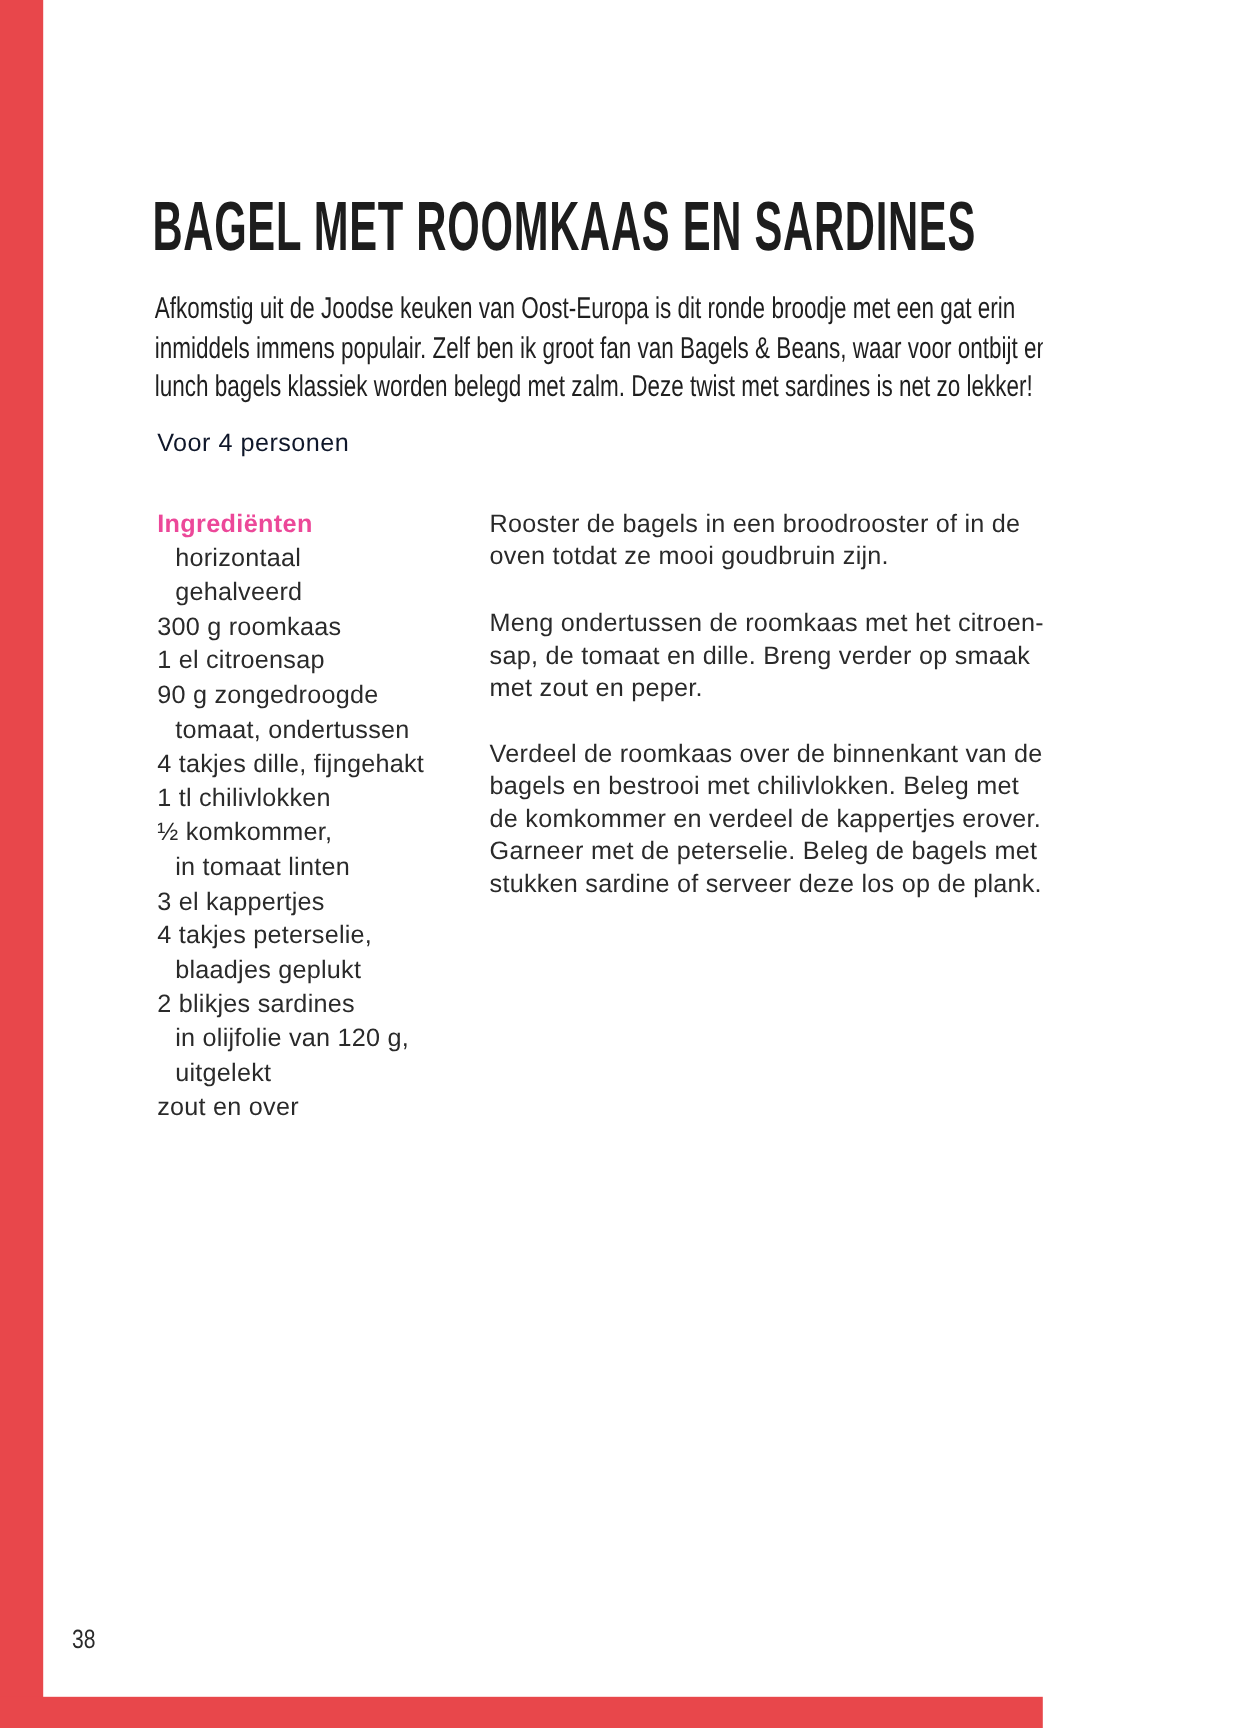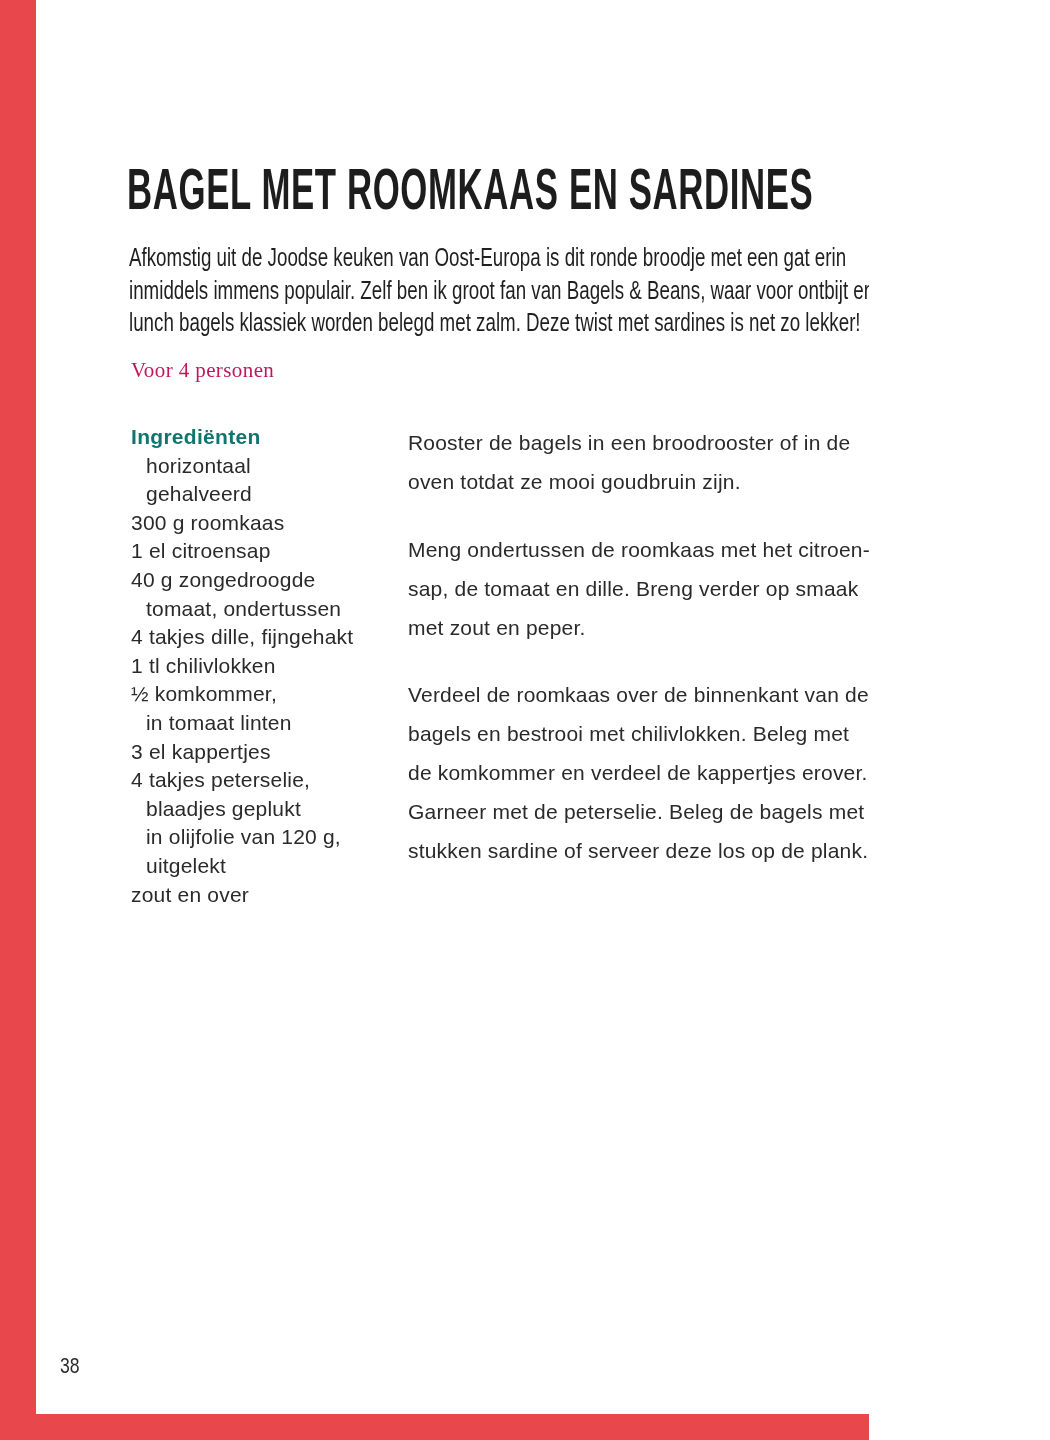--- a/index.html
+++ b/index.html
@@ -49,45 +49,44 @@
     transform: scaleX(0.75);
     transform-origin: 0 0;
     letter-spacing: 0px;
     width: 1100px;
   }
   .servings {
     position: absolute;
     left: 131px; top: 358px;
     font-size: 21px;
     letter-spacing: 0.4px;
-    color: #be185d;
-    font-family: Liberation Serif, serif;
+    color: #0f172a;
   }
   .ingredients-col {
     position: absolute;
     left: 131px; top: 423px;
     width: 275px;
     font-size: 21px;
     line-height: 28.6px;
     letter-spacing: 0.2px;
     color: #2a2a2a;
   }
   .ingredients-heading {
     font-weight: 700;
     letter-spacing: 0.3px;
-    color: #0f766e;
+    color: #ec4899;
   }
   .ing-line { white-space: nowrap; }
   .ing-line.indent { padding-left: 15px; }
   .steps-col {
     position: absolute;
     left: 408px; top: 423px;
     width: 520px;
     font-size: 21px;
-    line-height: 39px;
+    line-height: 27px;
     letter-spacing: 0.2px;
     color: #2a2a2a;
   }
   .step {
     margin: 0 0 28.5px 0;
     white-space: pre-line;
   }
   .page-number {
     position: absolute;
     left: 60px; top: 1353px;
@@ -114,29 +113,30 @@
   <div class="servings">Voor 4 personen</div>
 
   <div class="ingredients-col">
     <div class="ingredients-heading">Ingrediënten</div>
     <div>
 
         <div class="ing-line indent">horizontaal</div>
         <div class="ing-line indent">gehalveerd</div>
         <div class="ing-line">300 g roomkaas</div>
         <div class="ing-line">1 el citroensap</div>
-        <div class="ing-line">40 g zongedroogde</div>
+        <div class="ing-line">90 g zongedroogde</div>
         <div class="ing-line indent">tomaat, ondertussen</div>
         <div class="ing-line">4 takjes dille, fijngehakt</div>
         <div class="ing-line">1 tl chilivlokken</div>
         <div class="ing-line">½ komkommer,</div>
         <div class="ing-line indent">in tomaat linten</div>
         <div class="ing-line">3 el kappertjes</div>
         <div class="ing-line">4 takjes peterselie,</div>
         <div class="ing-line indent">blaadjes geplukt</div>
+        <div class="ing-line">2 blikjes sardines</div>
         <div class="ing-line indent">in olijfolie van 120 g,</div>
         <div class="ing-line indent">uitgelekt</div>
         <div class="ing-line">zout en over</div>
       </div>
   </div>
 
   <div class="steps-col">
     <p class="step">Rooster de bagels in een broodrooster of in de
 oven totdat ze mooi goudbruin zijn.</p>
     <p class="step">Meng ondertussen de roomkaas met het citroen-

